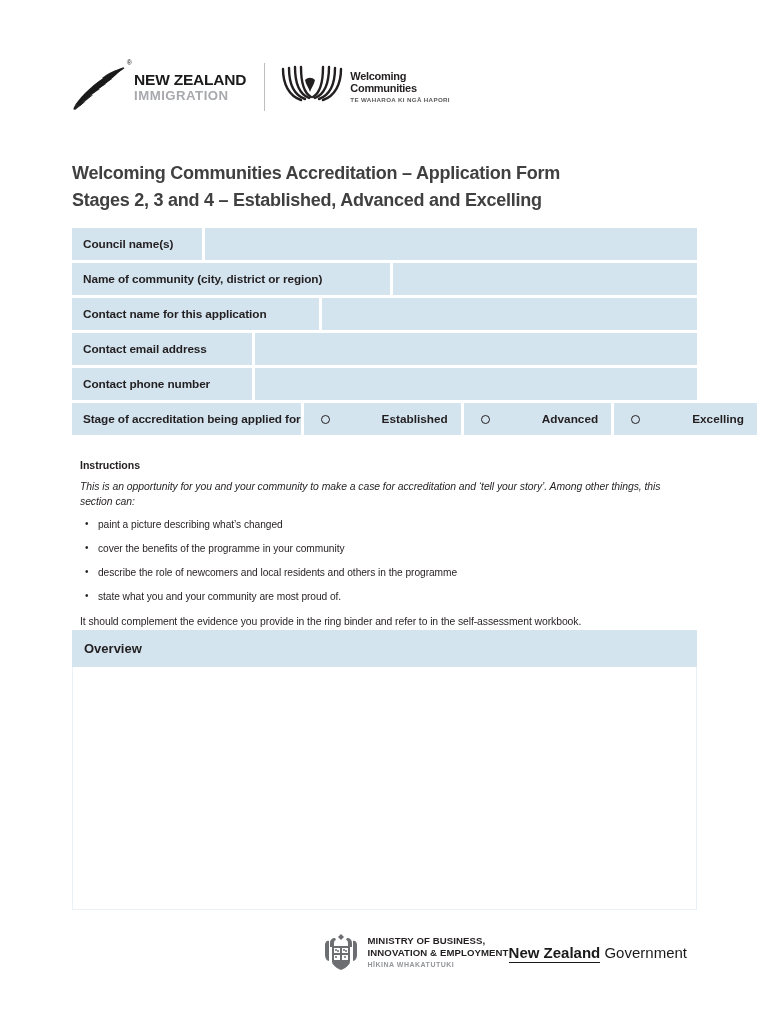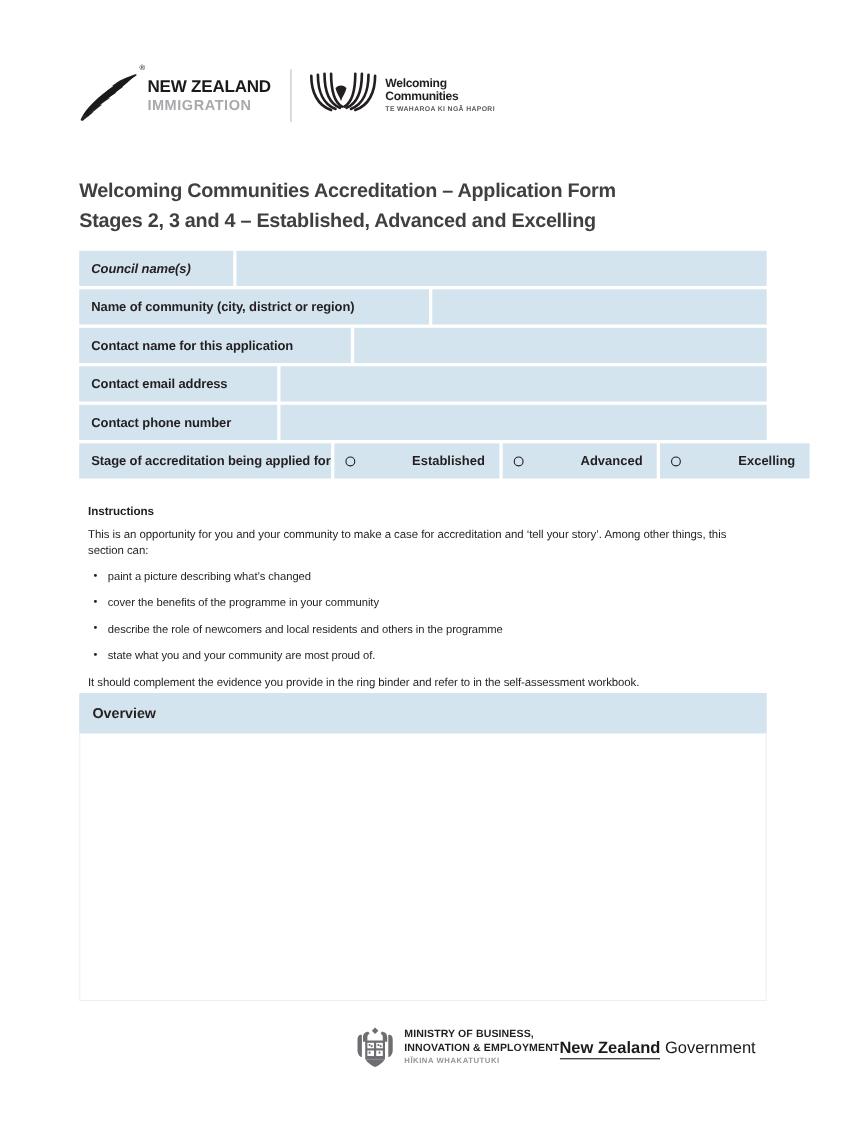--- a/index.html
+++ b/index.html
@@ -140,42 +140,42 @@
     color: #231f20;
     letter-spacing: -0.1px;
     white-space: nowrap;
   }
   .fvalue {
     margin-left: 3px;
     flex: 1;
   }
   .opt {
     margin-left: 3px;
-    padding: 0 13px 0 10px;
+    padding: 0 13px 0 17px;
     justify-content: center;
     gap: 45px;
   }
   .opt-label {
     font-size: 11.8px;
     font-weight: bold;
     color: #231f20;
     white-space: nowrap;
   }
   .radio {
     width: 9px;
     height: 9px;
     border: 1.6px solid #231f20;
     border-radius: 50%;
     margin-right: 7px;
     flex: 0 0 auto;
     box-sizing: border-box;
   }
 
   
-  .w-council   { width: 140px; font-style: italic; }
+  .w-council   { width: 130px; }
   .w-community { width: 318px; }
   .w-contact   { width: 247px; }
   .w-phone     { width: 180px; }
   .w-email     { width: 180px; }
   .w-stage     { width: 340px; }
 
   
   .instructions {
     position: absolute;
     left: 80px;
@@ -187,20 +187,21 @@
     font-size: 10.6px;
     font-weight: bold;
     margin-bottom: 9px;
     letter-spacing: -0.05px;
   }
   .instr-para {
     font-size: 10.4px;
     line-height: 1.42;
     margin-bottom: 8px;
     letter-spacing: -0.05px;
+    font-style: italic;
   }
   .instr-list {
     margin: 0 0 7px 0;
     padding: 0;
     list-style: none;
   }
   .instr-list li {
     font-size: 10.2px;
     line-height: 1.3;
     padding-left: 18px;

